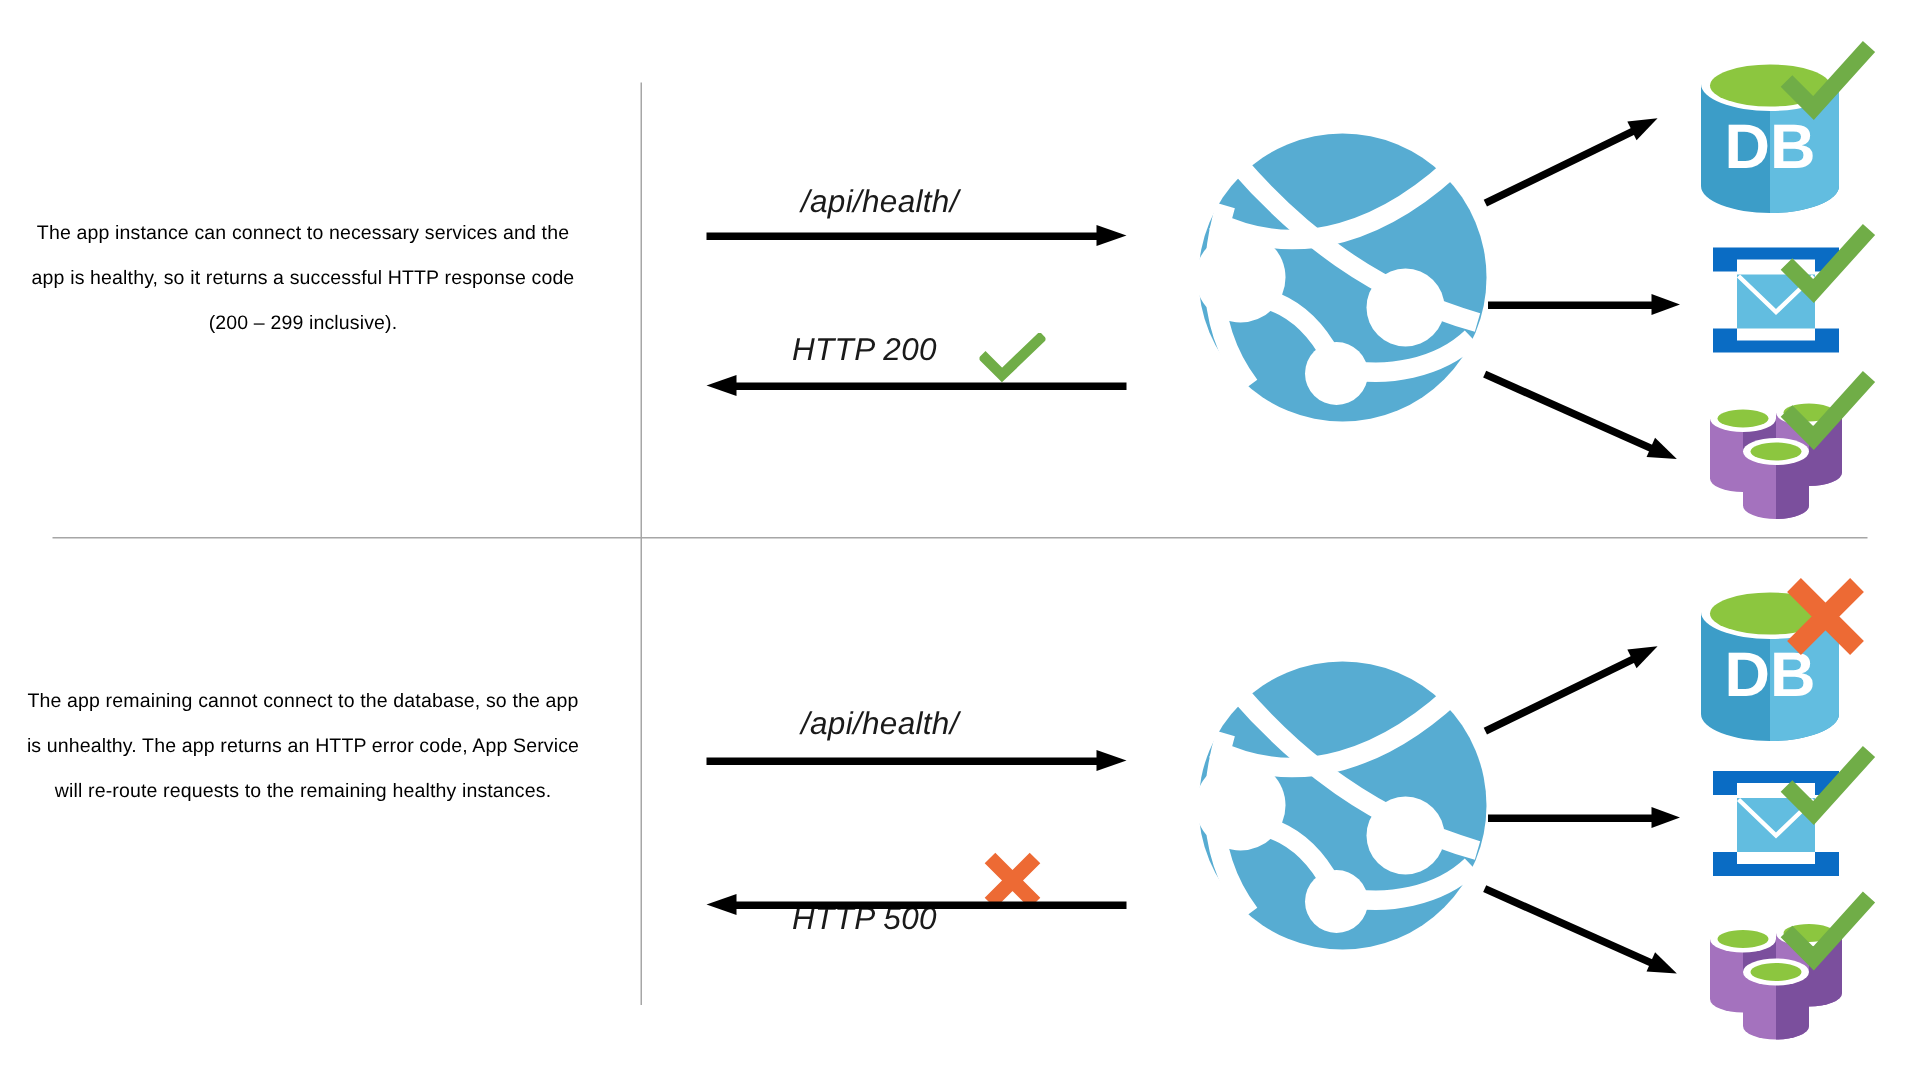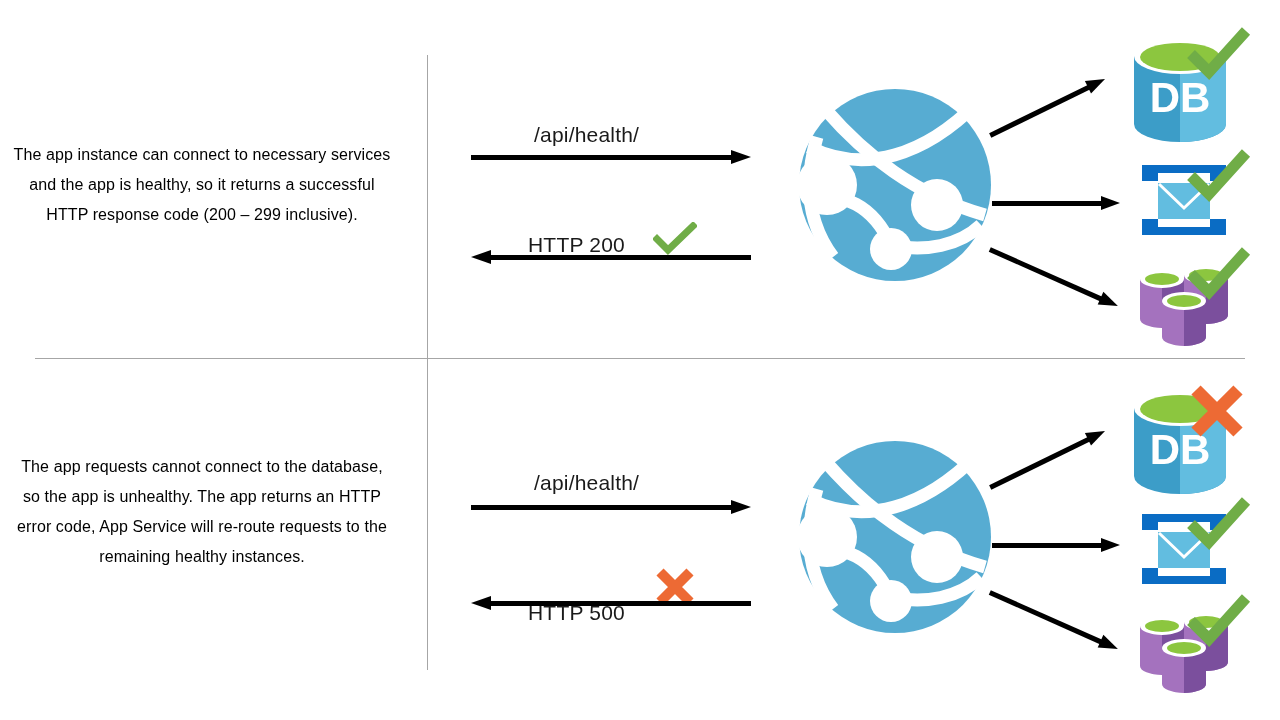--- a/index.html
+++ b/index.html
@@ -21,35 +21,36 @@
     width: 1px; height: 615px; background: #a6a6a6;
   }
 
   
   .desc {
     position: absolute;
     width: 380px;
     left: 12px;
     text-align: center;
     color: #000;
-    font-size: 16px;
+    font-size: 13px;
     line-height: 30px;
     letter-spacing: .1px;
   }
   .desc.top    { top: 140px; }
   .desc.bottom { top: 452px; }
   .desc b { font-weight: 400; }
 
   
   .flow-label {
     position: absolute;
     font-size: 21px;
     color: #1a1a1a;
     white-space: nowrap;
     letter-spacing: .2px;
+    font-style: italic;
   }
 
   
   .h-arrow { position: absolute; height: 14px; }
   .h-arrow .shaft {
     position: absolute; top: 5px; height: 5px; background: #000;
   }
   .h-arrow .head {
     position: absolute; top: 0px; width: 0; height: 0;
     border-top: 7.5px solid transparent;
@@ -96,21 +97,21 @@
   <div class="divider-v"></div>
 
   <div class="desc top" id="desc-top"><span>The app instance can connect to necessary services and the app is healthy, so it returns a successful HTTP response code (200 – 299 inclusive).</span></div>
 
   <div class="flow-label" style="left:534px; top:123px;">/api/health/</div>
   <div class="h-arrow right" style="left:471px; top:150px; width:280px;">
     <div class="shaft"></div>
     <div class="head"></div>
   </div>
 
-  <div class="flow-label" style="left:528px; top:222px;margin-top:11px;">HTTP 200</div>
+  <div class="flow-label" style="left:528px; top:222px;">HTTP 200</div>
   <svg class="mark" style="left:653px; top:222px;" width="44" height="34" viewBox="0 0 44 34">
     <path d="M4 17 L15 28 L40 4" fill="none" stroke="#70AD47" stroke-width="7" stroke-linecap="square"></path>
   </svg>
   <div class="h-arrow left" style="left:471px; top:250px; width:280px;">
     <div class="shaft"></div>
     <div class="head"></div>
   </div>
 
   <svg class="globe" style="left:795px; top:85px;" viewBox="0 0 200 200">
     <circle cx="100" cy="100" r="96" fill="#57ACD2"></circle>
@@ -171,21 +172,21 @@
     <ellipse cx="70" cy="14" rx="17" ry="6" fill="#8CC63F"></ellipse>
     <path d="M26 40 L26 76 A22 9 0 0 0 70 76 L70 40 Z" fill="#A472BE"></path>
     <path d="M48 40 L48 85 A22 9 0 0 0 70 76 L70 40 Z" fill="#7B4F9D"></path>
     <ellipse cx="48" cy="40" rx="22" ry="9" fill="#ffffff"></ellipse>
     <ellipse cx="48" cy="40" rx="17" ry="6" fill="#8CC63F"></ellipse>
   </svg>
   <svg class="mark" style="left:1186px; top:246px;" width="66" height="56" viewBox="0 0 66 56">
     <path d="M5 28 L23 46 L60 5" fill="none" stroke="#70AD47" stroke-width="11" stroke-linecap="butt" stroke-linejoin="miter"></path>
   </svg>
 
-  <div class="desc bottom" id="desc-bottom"><span>The app requests </span><b>cannot</b><span> connect to the database, so the app is unhealthy. The app returns an HTTP error code, App Service will re-route requests to the remaining healthy instances.</span></div>
+  <div class="desc bottom" id="desc-bottom"><span>The app remaining </span><b>cannot</b><span> connect to the database, so the app is unhealthy. The app returns an HTTP error code, App Service will re-route requests to the remaining healthy instances.</span></div>
 
   <div class="flow-label" style="left:534px; top:471px;">/api/health/</div>
   <div class="h-arrow right" style="left:471px; top:500px; width:280px;">
     <div class="shaft"></div>
     <div class="head"></div>
   </div>
 
   <div class="flow-label" style="left:528px; top:568px;margin-top:33px;">HTTP 500</div>
   <svg class="mark" style="left:652px; top:564px;" width="46" height="46" viewBox="0 0 46 46">
     <path d="M8 8 L38 38 M38 8 L8 38" stroke="#ED6A34" stroke-width="10" stroke-linecap="butt"></path>

